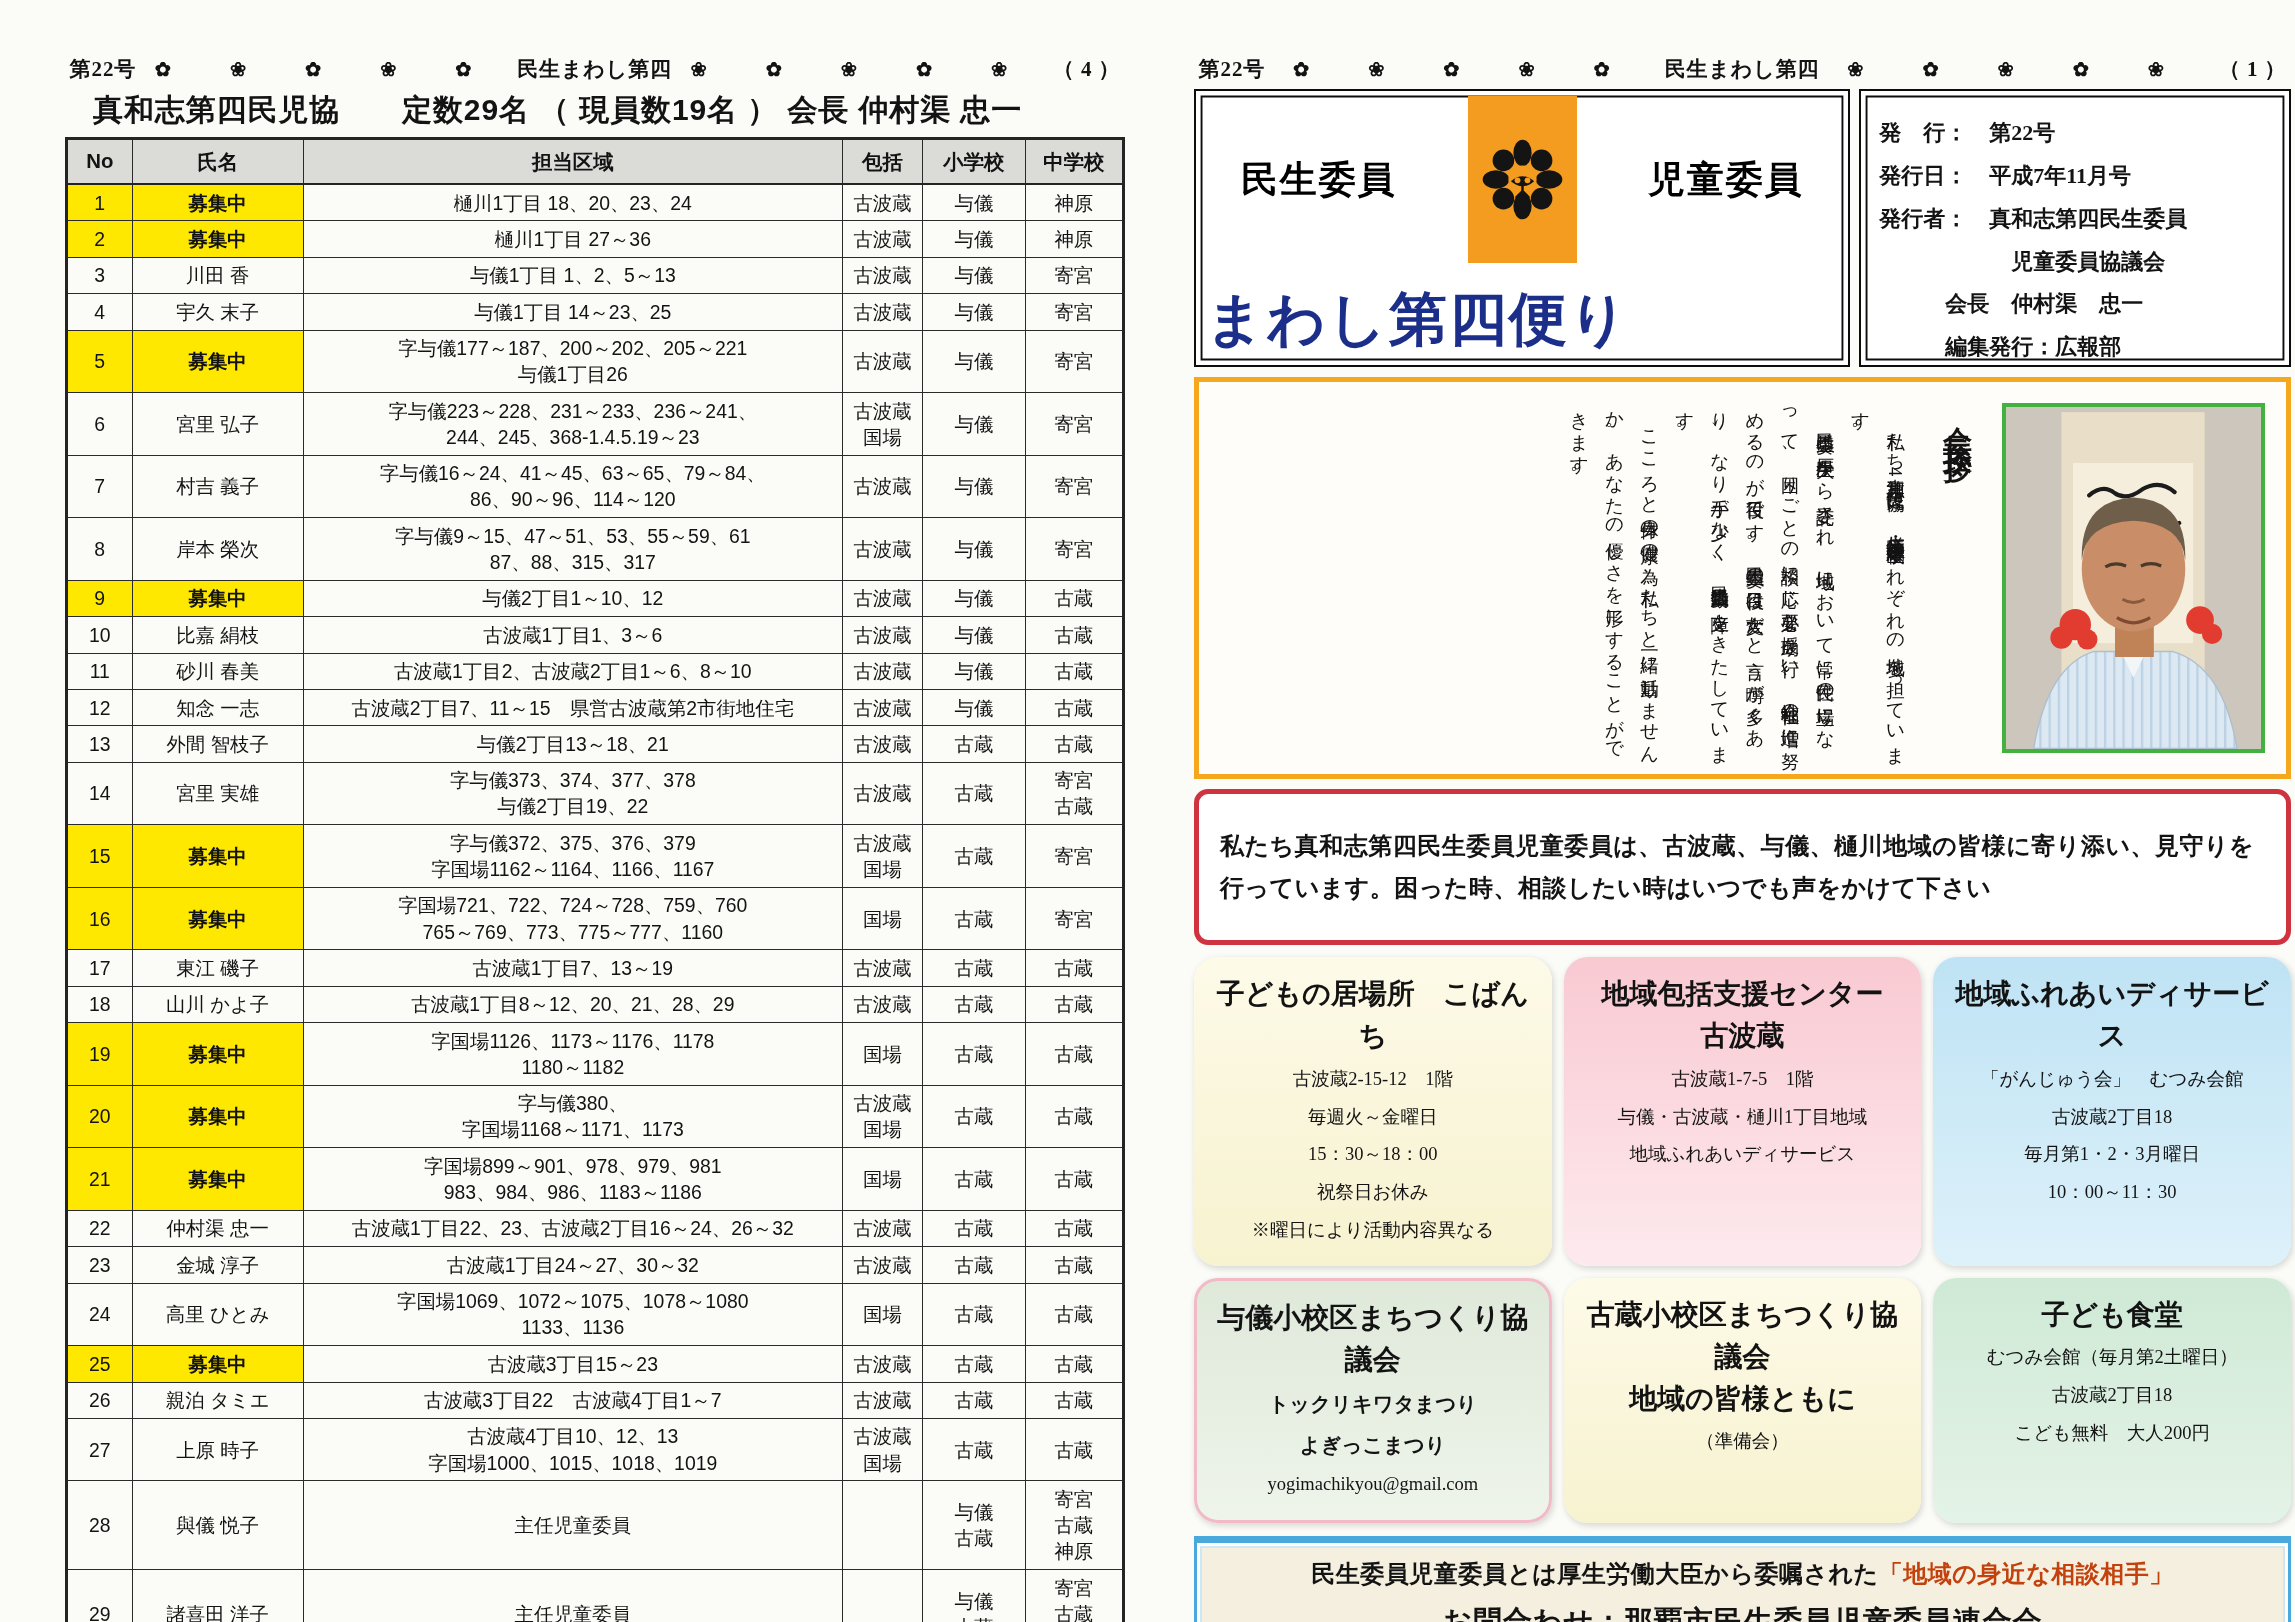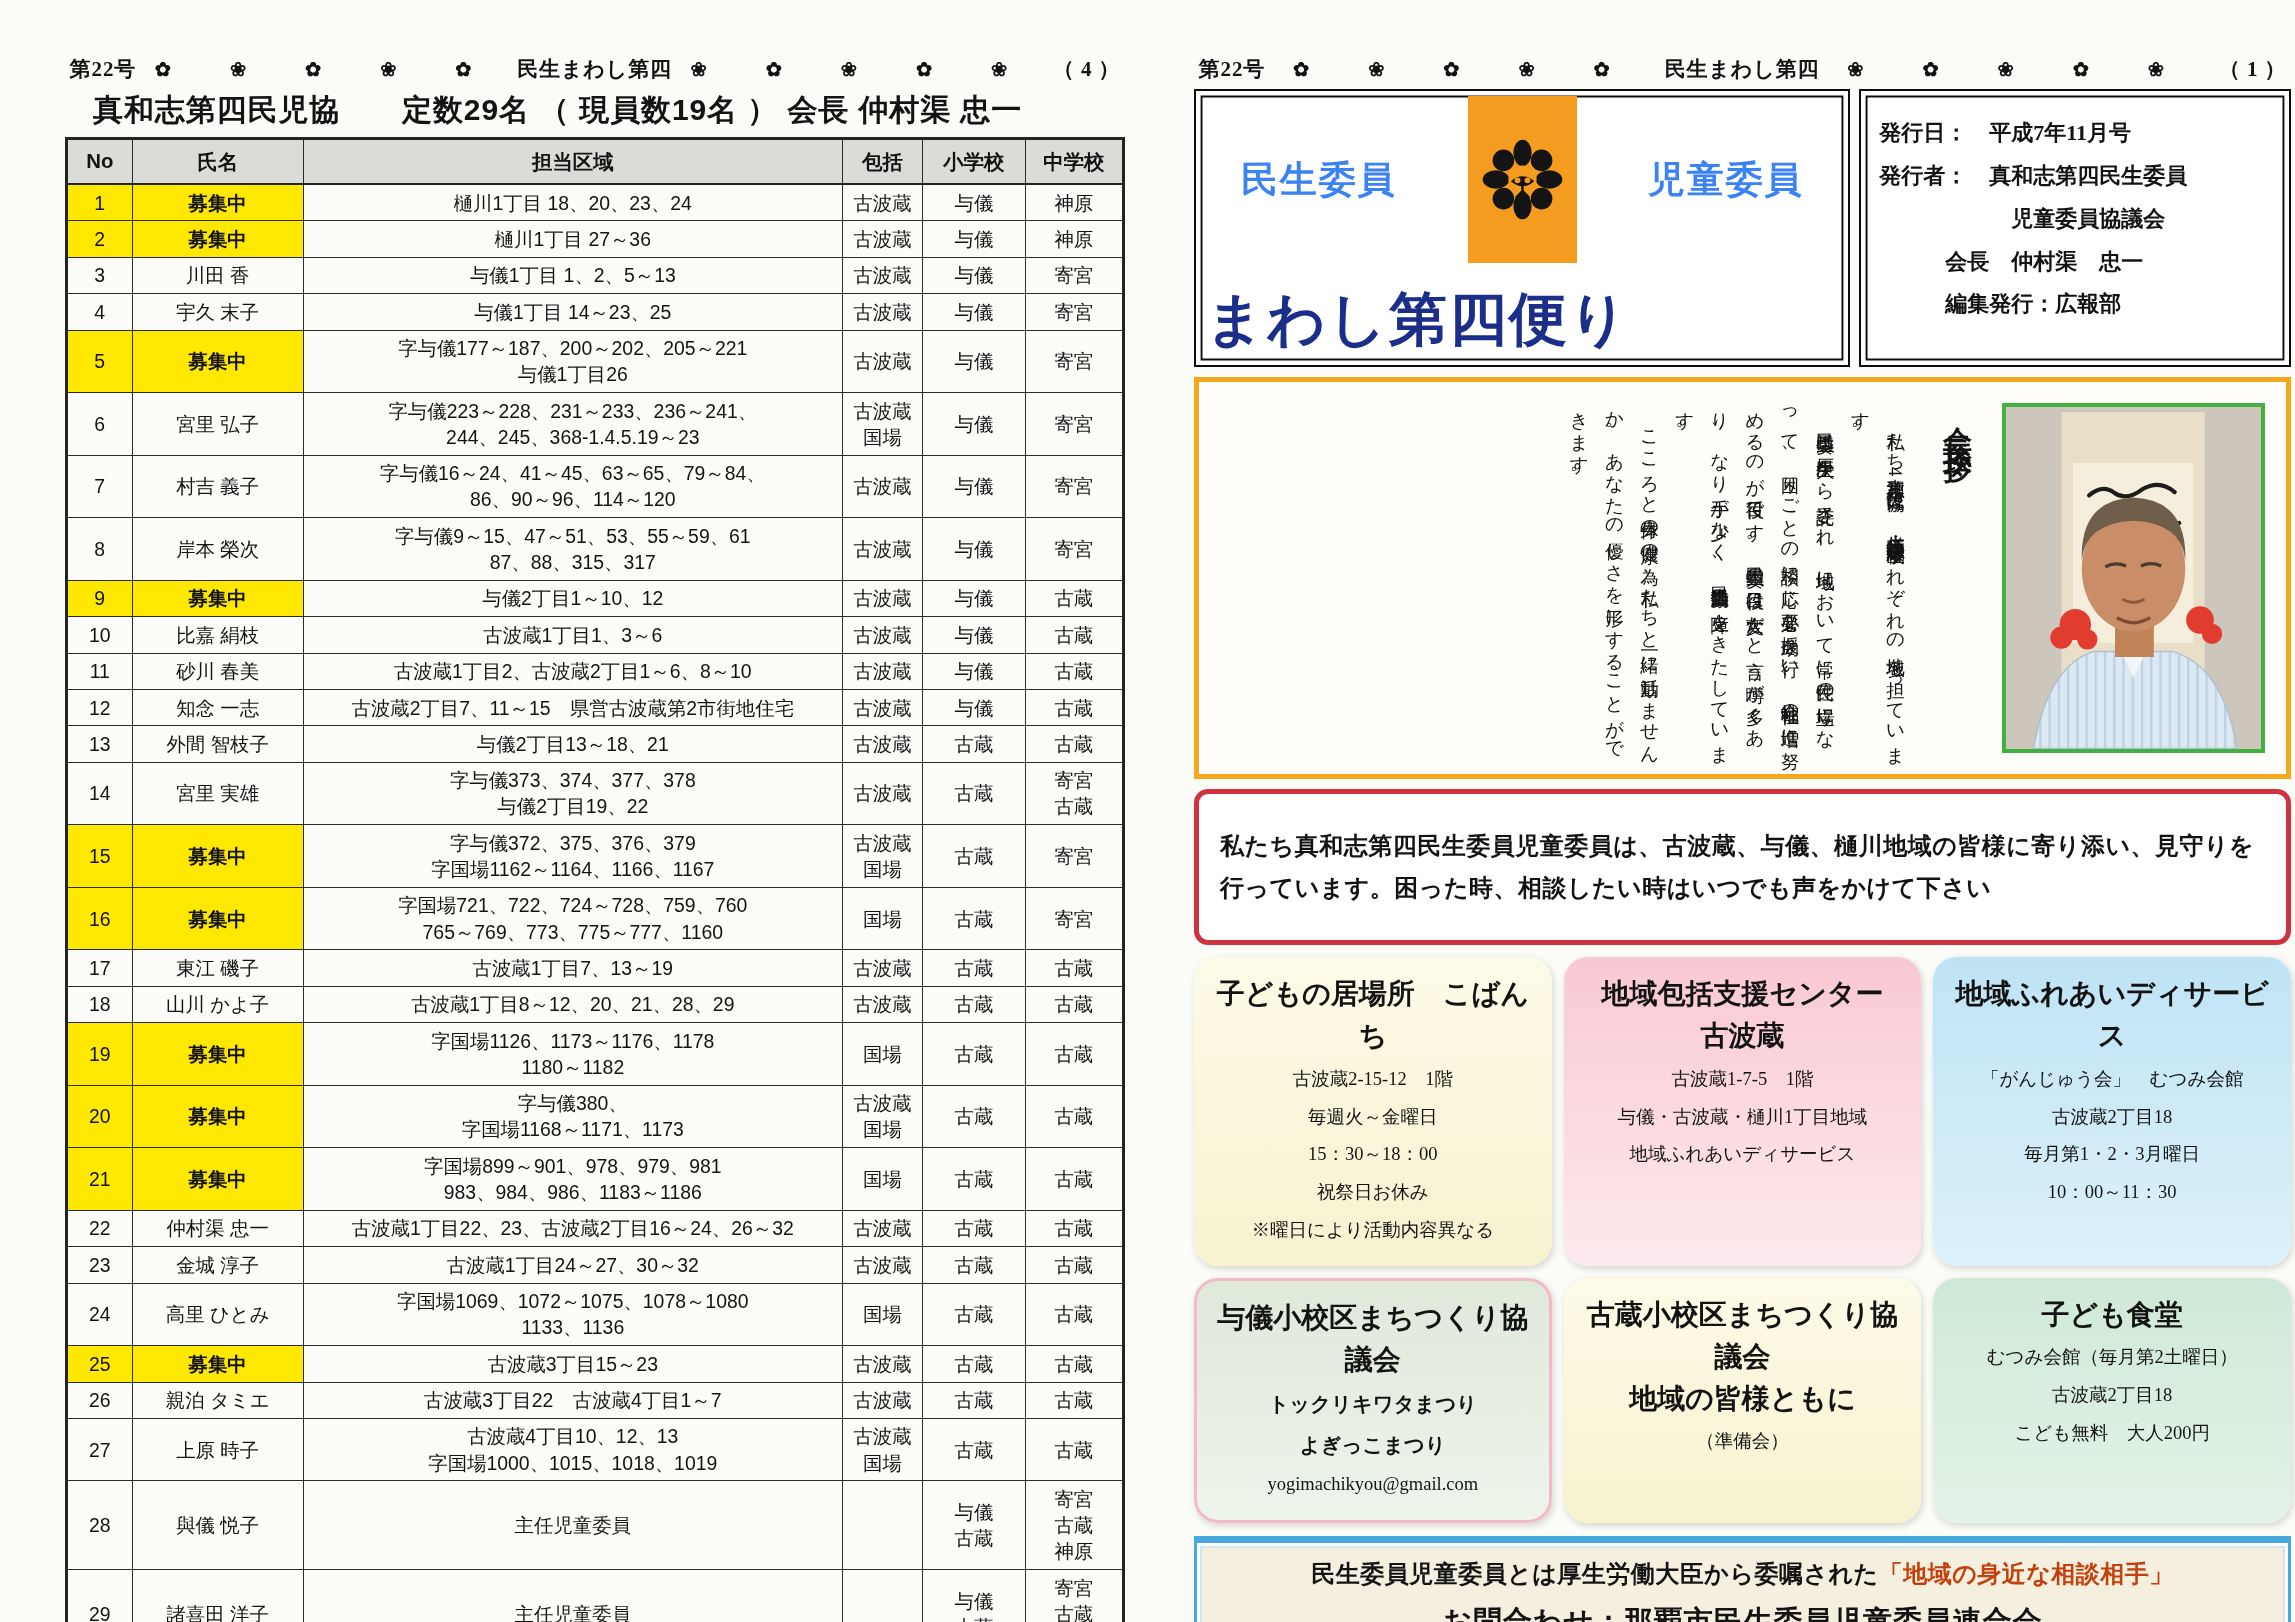--- a/index.html
+++ b/index.html
@@ -41,21 +41,21 @@
   
   .page-right{position:absolute;left:1194px;top:51px;width:1097px;height:1550px;}
   .masthead-row{display:flex;gap:8.3px;height:278px;margin-top:1.9px;}
   .framed{
     border:2.8px solid #0d0d0d;
     box-shadow:inset 0 0 0 4.6px #ffffff, inset 0 0 0 6.5px #0d0d0d;
     background:#fff;
   }
   .masthead-box{flex:1.62;display:flex;flex-direction:column;justify-content:center;padding:14px 9.3px;}
   .masthead-top{display:flex;align-items:center;justify-content:space-around;}
-  .red-label{color:#3b82f6;font-size:37px;font-weight:900;letter-spacing:1.9px;}
+  .red-label{color:#000000;font-size:37px;font-weight:900;letter-spacing:1.9px;}
   .emblem{width:109px;height:167px;background:#f49c1f;display:flex;align-items:center;justify-content:center;}
   .masthead-title{
     text-align:left;font-size:58px;font-weight:900;color:#1b2f8a;
     letter-spacing:1.9px;margin-top:18px;white-space:nowrap;
   }
   .pub-box{flex:1;padding:21px 18.5px;font-family:"Liberation Serif",serif;
     font-size:22px;line-height:1.95;font-weight:bold;white-space:pre;}
   .pub-line{white-space:pre;}
   
   .greeting-box{
@@ -427,21 +427,21 @@
             <circle cx="44" cy="51" r="3.5" fill="#f49c1f"></circle>
             <circle cx="56" cy="51" r="3.5" fill="#f49c1f"></circle>
             <path d="M50 56 L50 76 M50 64 L42 72 M50 64 L58 72" stroke="#141414" stroke-width="3" fill="none"></path>
           </svg>
         </span>
         <span class="red-label">児童委員</span>
       </div>
       <div class="masthead-title">まわし第四便り</div>
     </div>
 
-    <div class="pub-box framed"><div class="pub-line">発行日：　平成7年11月号</div><div class="pub-line">発行者：　真和志第四民生委員</div><div class="pub-line">　　　　　　児童委員協議会</div><div class="pub-line">　　　会長　仲村渠　忠一</div><div class="pub-line">　　　編集発行：広報部</div></div>
+    <div class="pub-box framed"><div class="pub-line">発　行：　第22号</div><div class="pub-line">発行日：　平成7年11月号</div><div class="pub-line">発行者：　真和志第四民生委員</div><div class="pub-line">　　　　　　児童委員協議会</div><div class="pub-line">　　　会長　仲村渠　忠一</div><div class="pub-line">　　　編集発行：広報部</div></div>
   </div>
 
   <div class="greeting-box">
     <div class="greeting-body">　私たち真和志第4民児協は、与儀小学校区・古蔵小学校区それぞれの地域を担っています。
 　民生委員は厚生大臣から委託され、地域において常に住民の立場になって、困りごとの相談に応じ必要な援助を行い、社会福祉の増進に努めるのが役目です。民生委員の役目は大変だと言う噂が多くあり、なり手が少なく、民生委員活動に支障をきたしています。
 　こころと身体の健康の為、私たちと一緒に活動しませんか。あなたの優しさを形にすることができます。</div>
     <div class="greeting-title">会長挨拶</div>
     <div class="photo-frame">
       <svg width="255" height="342" viewBox="0 0 552 738" aria-hidden="true">
         <defs>

